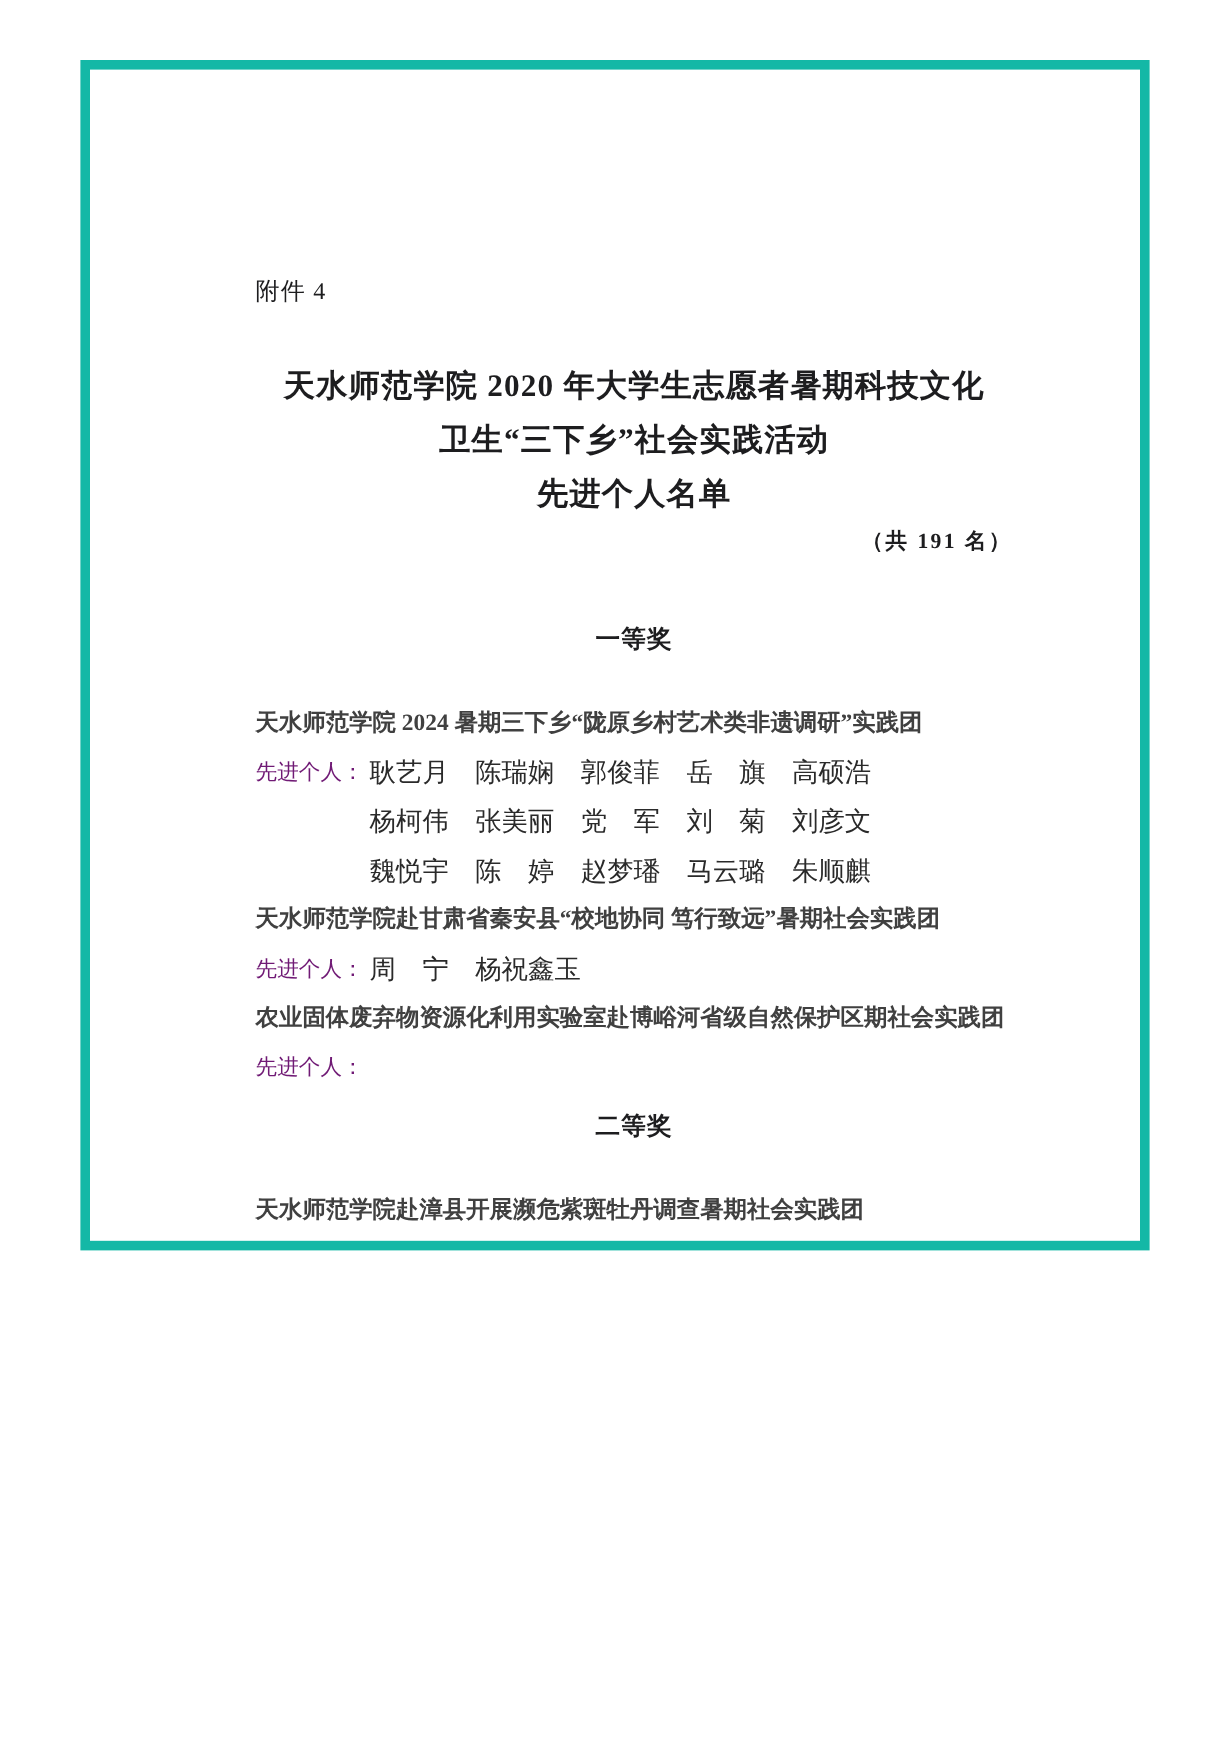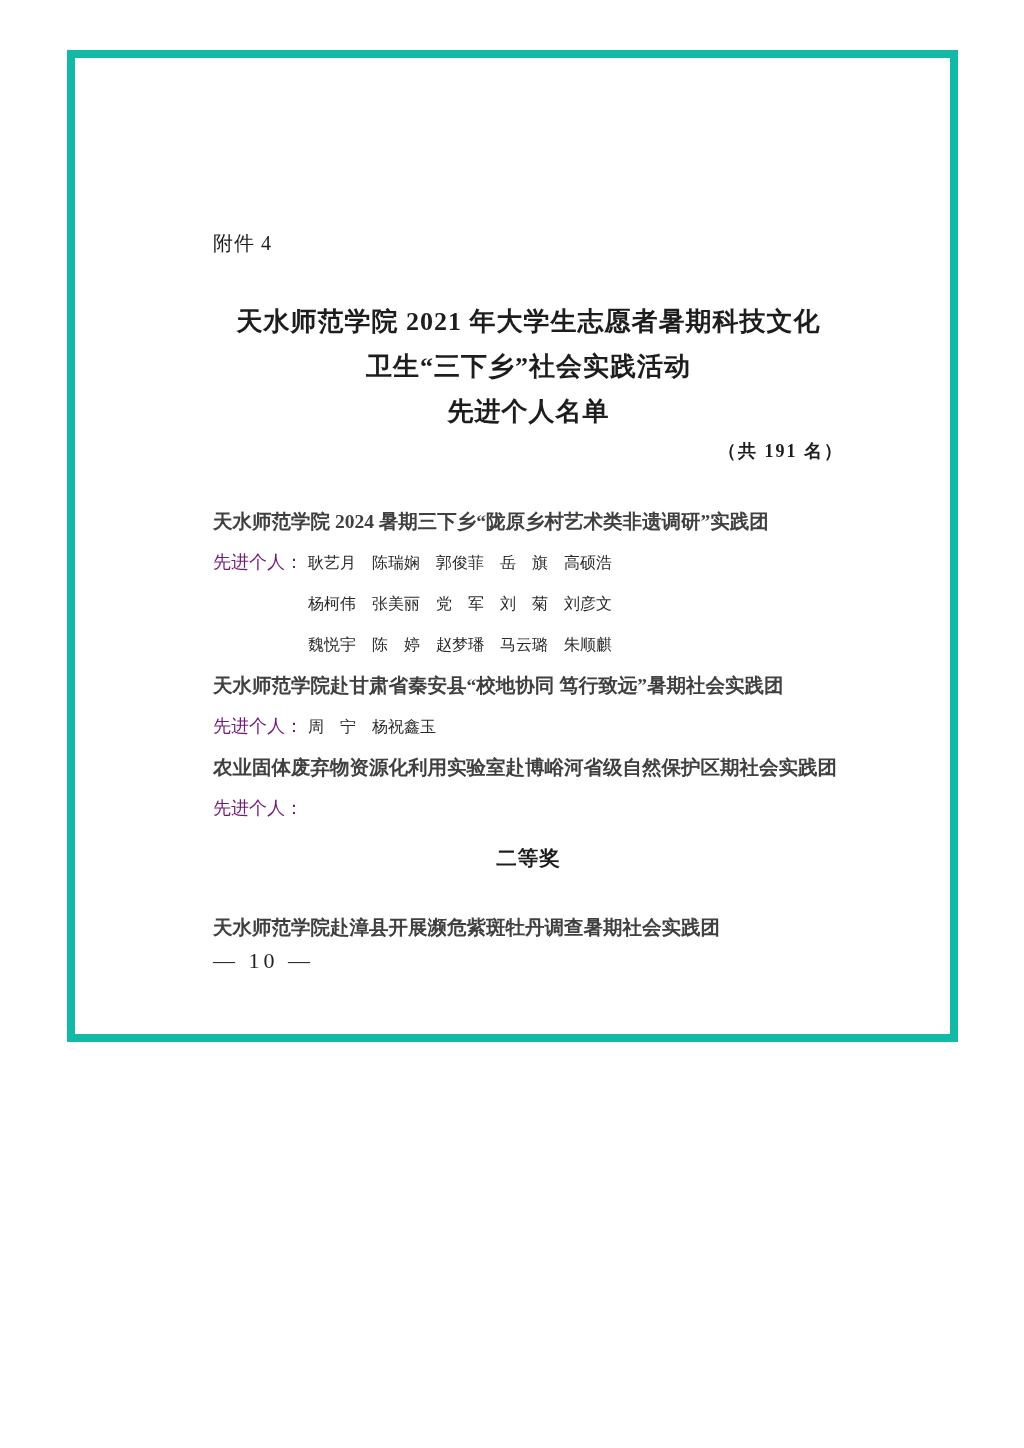--- a/index.html
+++ b/index.html
@@ -61,21 +61,21 @@
   .names-row { display: flex; }
   .advanced-label {
     flex: 0 0 95px;
     font-size: 18px;
     line-height: 41px;
     color: #701a75;
     white-space: nowrap;
   }
   .name-lines { flex: 1; }
   .name-line {
-    font-size: 16px;
+    font-size: 22px;
     line-height: 41px;
     color: #2a2a2a;
     white-space: nowrap;
   }
   .second-team { margin-top: 33px; }
   .page-footer {
     font-size: 22px;
     line-height: 26px;
     color: #222;
     letter-spacing: 4px;
@@ -83,27 +83,28 @@
 </style>
 </head>
 <body>
 
 <div class="page-frame">
   <div class="content">
 
     <div class="attachment-label">附件 4</div>
 
     <div class="doc-title">
-      <div>天水师范学院 2021 年大学生志愿者暑期科技文化</div>
+      <div>天水师范学院 2020 年大学生志愿者暑期科技文化</div>
       <div>卫生“三下乡”社会实践活动</div>
       <div>先进个人名单</div>
     </div>
 
     <div class="count-note">（共 191 名）</div>
 
+    <div class="award-heading first">一等奖</div>
 
     <div class="team-list">
 
       <div class="team-block">
         <div class="team-name">天水师范学院 2024 暑期三下乡“陇原乡村艺术类非遗调研”实践团</div>
         <div class="names-row">
           <div class="advanced-label">先进个人：</div>
           <div class="name-lines">
             <div class="name-line">耿艺月　陈瑞娴　郭俊菲　岳　旗　高硕浩</div>
             <div class="name-line">杨柯伟　张美丽　党　军　刘　菊　刘彦文</div>

